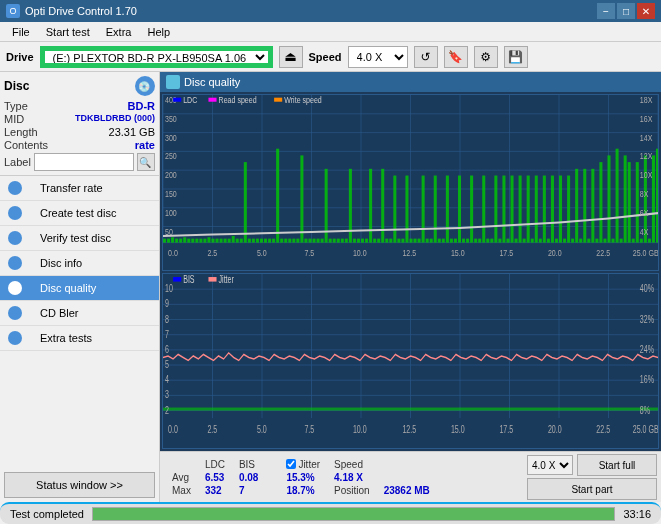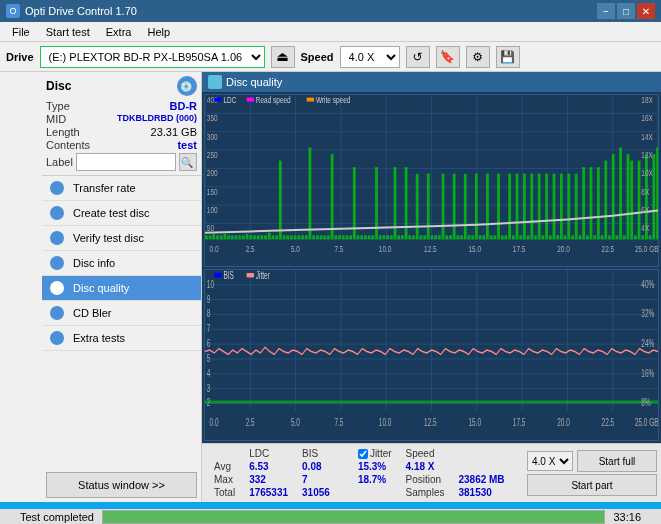--- a/index.html
+++ b/index.html
@@ -13,48 +13,48 @@
     .titlebar-btn { width: 18px; height: 16px; background: #4a7fa8; color: white; border: none; font-size: 10px; cursor: pointer; display: flex; align-items: center; justify-content: center; }
     .titlebar-btn.close { background: #c0392b; }
 
     
     .menubar { background: #f0f0f0; height: 20px; display: flex; align-items: center; border-bottom: 1px solid #ccc; padding: 0 4px; }
     .menubar-item { padding: 2px 8px; cursor: pointer; font-size: 11px; color: #000; }
 
     
     .drivebar { background: #f0f0f0; height: 30px; display: flex; align-items: center; border-bottom: 1px solid #ccc; padding: 0 6px; gap: 6px; }
     .drive-label { font-weight: bold; font-size: 11px; }
-    .drive-select { height: 22px; border: 1px solid #22c55e; background: white; font-size: 11px; padding: 0 4px; min-width: 220px; }
+    .drive-select { height: 22px; border: 5px solid #22c55e; background: white; font-size: 11px; padding: 0 4px; min-width: 220px; }
     .eject-btn { width: 24px; height: 22px; background: #e0e0e0; border: 1px solid #aaa; cursor: pointer; display: flex; align-items: center; justify-content: center; }
     .speed-label { font-weight: bold; }
     .speed-select { height: 22px; border: 1px solid #aaa; background: white; font-size: 11px; padding: 0 4px; width: 60px; }
     .icon-btn { width: 24px; height: 22px; background: #e0e0e0; border: 1px solid #aaa; cursor: pointer; display: flex; align-items: center; justify-content: center; font-size: 12px; }
 
     
-    .main { display: flex; height: calc(524px - 22px - 20px - 30px - 22px); padding-left: 42px; }
+    .main { display: flex; height: calc(524px - 22px - 20px - 30px - 22px); }
 
     
     .sidebar { width: 160px; background: #f0f0f0; border-right: 1px solid #ccc; display: flex; flex-direction: column; }
 
     
     .disc-panel { padding: 4px; border-bottom: 1px solid #ccc; }
     .disc-panel-header { display: flex; align-items: center; justify-content: space-between; margin-bottom: 4px; }
     .disc-label { font-weight: bold; font-size: 12px; }
     .disc-icon { width: 20px; height: 20px; background: #4a90d9; border-radius: 50%; display: flex; align-items: center; justify-content: center; color: white; font-size: 10px; }
     .disc-row { display: flex; justify-content: space-between; margin: 1px 0; font-size: 11px; }
     .disc-key { color: #333; }
     .disc-val { color: #0000cc; font-weight: bold; }
     .disc-val-black { color: #000; }
     .label-row { display: flex; align-items: center; gap: 3px; margin-top: 2px; }
     .label-input { height: 18px; width: 100px; border: 1px solid #aaa; background: white; font-size: 10px; padding: 0 2px; }
     .label-btn { width: 18px; height: 18px; background: #e0e0e0; border: 1px solid #aaa; cursor: pointer; display: flex; align-items: center; justify-content: center; font-size: 10px; }
 
     
     .nav-items { flex: 1; }
-    .nav-item { display: flex; align-items: center; gap: 9px; padding: 5px 8px; cursor: pointer; font-size: 11px; color: #000; border-bottom: 1px solid #ddd; }
+    .nav-item { display: flex; align-items: center; gap: 18px; padding: 5px 8px; cursor: pointer; font-size: 11px; color: #000; border-bottom: 1px solid #ddd; }
     .nav-item.active { background: #4a90d9; color: white; }
     .nav-icon { width: 14px; height: 14px; border-radius: 50%; display: inline-block; flex-shrink: 0; }
     .nav-icon.blue { background: #4a90d9; }
     .nav-icon.active { background: white; }
 
     
     .status-btn { margin: 4px; height: 26px; background: #e0e0e0; border: 1px solid #aaa; cursor: pointer; font-size: 11px; display: flex; align-items: center; justify-content: center; text-align: right; }
 
     
     .content { flex: 1; background: #1e3a5a; display: flex; flex-direction: column; }
@@ -71,21 +71,21 @@
     
     .stats-bar { background: #e8e8e8; border-top: 1px solid #ccc; padding: 2px 4px; display: flex; gap: 4px; align-items: center; flex-wrap: wrap; }
     .stats-table { font-size: 10px; }
     .stats-table td { padding: 0 6px; }
     .stat-blue { color: #0000cc; font-weight: bold; }
     .stat-label { color: #333; }
     .start-buttons { display: flex; flex-direction: column; gap: 2px; margin-left: auto; }
     .start-btn { height: 22px; width: 80px; background: #e0e0e0; border: 1px solid #aaa; cursor: pointer; font-size: 10px; }
 
     
-    .bottombar { background: #e0e0e0; height: 22px; display: flex; align-items: center; padding: 0 20px; gap: 4px; border-top: 7px solid #0ea5e9; }
+    .bottombar { background: #e0e0e0; height: 22px; display: flex; align-items: center; padding: 0 10px; gap: 4px; border-top: 2px solid #0ea5e9; border-radius: 9px; }
     .status-text { font-size: 11px; color: #000; }
     .progress-bar-container { flex: 1; height: 14px; background: #fff; border: 1px solid #aaa; margin: 0 4px; }
     .progress-bar-fill { height: 100%; background: #5cb85c; }
     .time-label { font-size: 11px; color: #000; }
 
     
     svg { display: block; }
   </style>
 </head>
 <body>
@@ -141,21 +141,21 @@
       <div class="disc-row">
         <span class="disc-key">MID</span>
         <span class="disc-val" style="font-size:9px;">TDKBLDRBD (000)</span>
       </div>
       <div class="disc-row">
         <span class="disc-key">Length</span>
         <span class="disc-val-black">23.31 GB</span>
       </div>
       <div class="disc-row">
         <span class="disc-key">Contents</span>
-        <span class="disc-val">test</span>
+        <span class="disc-val">rate</span>
       </div>
       <div class="label-row">
         <span class="disc-key">Label</span>
         <input class="label-input" type="text" value="" style="">
         <button class="label-btn">🔍</button>
       </div>
     </div>
 
     <div class="nav-items">
       <div class="nav-item">
@@ -489,29 +489,20 @@
           </tr>
           <tr>
             <td class="stat-label">Max</td>
             <td class="stat-blue">332</td>
             <td class="stat-blue">7</td>
             <td></td>
             <td class="stat-blue">18.7%</td>
             <td class="stat-label">Position</td>
             <td class="stat-blue">23862 MB</td>
           </tr>
-          <tr>
-            <td class="stat-label">Total</td>
-            <td class="stat-blue">1765331</td>
-            <td class="stat-blue">31056</td>
-            <td></td>
-            <td></td>
-            <td class="stat-label">Samples</td>
-            <td class="stat-blue">381530</td>
-          </tr>
         </tbody>
       </table>
       <div class="start-buttons">
         <div style="display:flex;align-items:center;gap:4px;">
           <select style="height:20px;font-size:10px;border:1px solid #aaa;">
             <option>4.0 X</option>
           </select>
           <button class="start-btn">Start full</button>
         </div>
         <button class="start-btn" style="width:100%;align-self:flex-end;">Start part</button>

